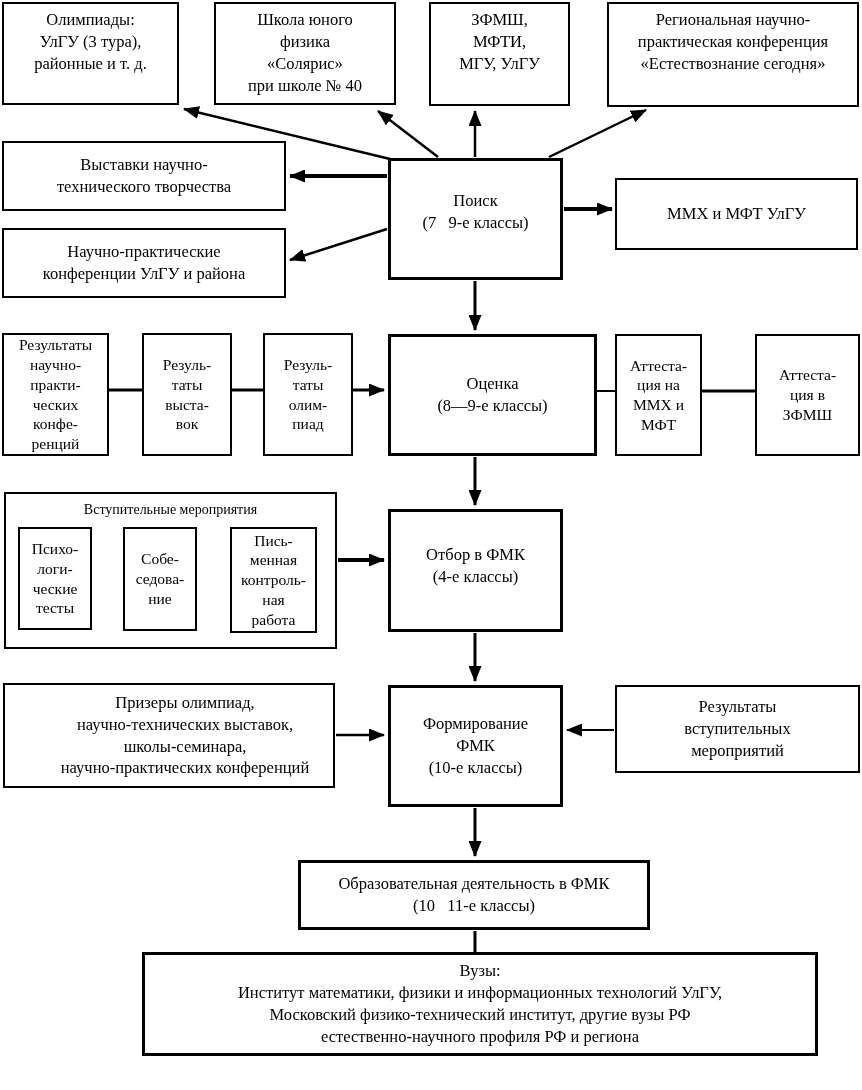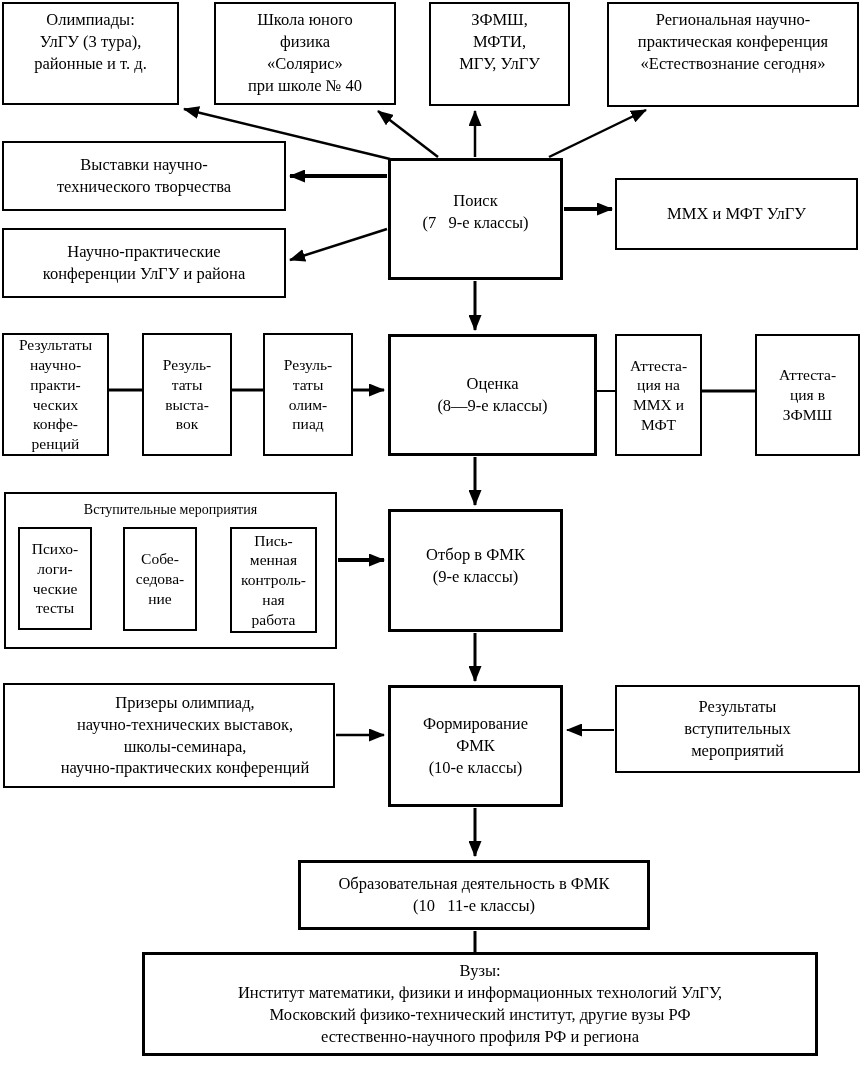--- a/index.html
+++ b/index.html
@@ -180,21 +180,21 @@
       <span class="txt">Пись-
 менная
 контроль-
 ная
 работа</span>
     </div>
   </div>
 
   <div class="node thick" style="left:388px;top:509px;width:175px;height:123px;padding-bottom:10px;">
     <span class="txt">Отбор в ФМК
-(9-е классы)</span>
+(4-е классы)</span>
   </div>
 
   <div class="node" style="left:3px;top:683px;width:332px;height:105px;padding-left:32px;">
     <span class="txt">Призеры олимпиад,
 научно-технических выставок,
 школы-семинара,
 научно-практических конференций</span>
   </div>
 
   <div class="node thick" style="left:388px;top:685px;width:175px;height:122px;">

